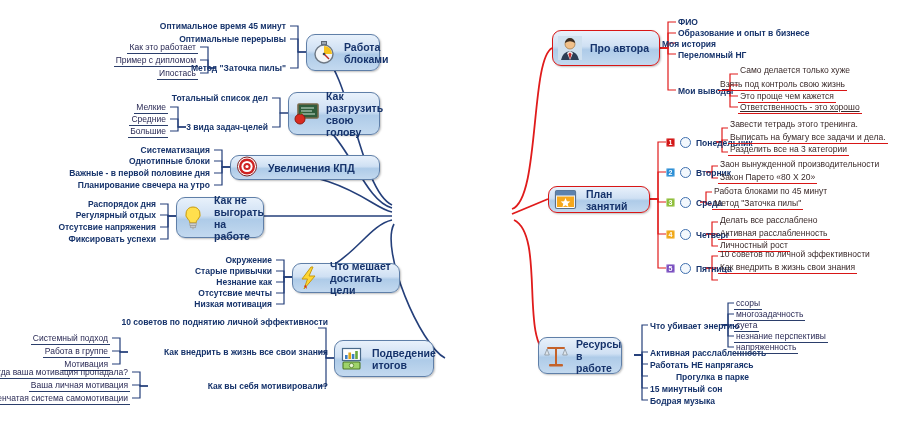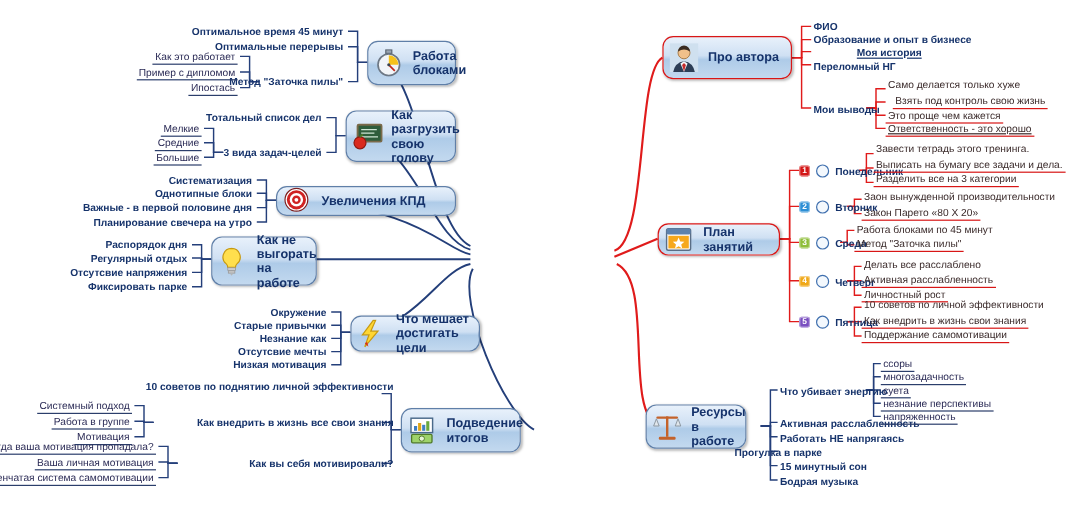--- a/index.html
+++ b/index.html
@@ -324,45 +324,45 @@
   <div class="leaf thin ul r" style="right:732px;top:125px;">Большие</div>
 
   <div class="leaf r" style="right:688px;top:144px;">Систематизация</div>
   <div class="leaf r" style="right:688px;top:155px;">Однотипные блоки</div>
   <div class="leaf r" style="right:688px;top:179px;">Планирование свечера на утро</div>
   <div class="leaf r" style="right:688px;top:167px;">Важные - в первой половине дня</div>
 
   <div class="leaf r" style="right:742px;top:198px;">Распорядок дня</div>
   <div class="leaf r" style="right:742px;top:209px;">Регулярный отдых</div>
   <div class="leaf r" style="right:742px;top:221px;">Отсутсвие напряжения</div>
-  <div class="leaf r" style="right:742px;top:233px;">Фиксировать парке</div>
+  <div class="leaf r" style="right:742px;top:233px;">Фиксировать успехи</div>
 
   <div class="leaf r" style="right:626px;top:254px;">Окружение</div>
   <div class="leaf r" style="right:626px;top:265px;">Старые привычки</div>
   <div class="leaf r" style="right:626px;top:276px;">Незнание как</div>
   <div class="leaf r" style="right:626px;top:287px;">Отсутсвие мечты</div>
   <div class="leaf r" style="right:626px;top:298px;">Низкая мотивация</div>
 
   <div class="leaf r" style="right:570px;top:316px;">10 советов по поднятию личной эффективности</div>
   <div class="leaf r" style="right:570px;top:346px;">Как внедрить в жизнь все свои знания</div>
   <div class="leaf r" style="right:570px;top:380px;">Как вы себя мотивировали?</div>
   <div class="leaf thin ul r" style="right:790px;top:332px;">Системный подход</div>
   <div class="leaf thin ul r" style="right:790px;top:345px;">Работа в группе</div>
   <div class="leaf thin ul r" style="right:790px;top:358px;">Мотивация</div>
   <div class="leaf thin ul r" style="right:770px;top:366px;">Когда ваша мотивация пропадала?</div>
   <div class="leaf thin ul r" style="right:770px;top:379px;">Ваша личная мотивация</div>
   <div class="leaf thin ul r" style="right:770px;top:392px;">2-х ступенчатая система самомотивации</div>
 
   <div class="leaf" style="left:676px;top:16px;">ФИО</div>
   <div class="leaf" style="left:676px;top:27px;">Образование и опыт в бизнесе</div>
-  <div class="leaf" style="left:712px;top:38px;text-decoration:underline;">Моя история</div>
+  <div class="leaf" style="left:660px;top:38px;">Моя история</div>
   <div class="leaf" style="left:676px;top:49px;">Переломный НГ</div>
   <div class="leaf" style="left:676px;top:85px;">Мои выводы</div>
   <div class="leaf thin red" style="left:738px;top:64px;">Само делается только хуже</div>
-  <div class="leaf thin red ulred" style="left:744px;top:78px;text-align:right;">Взять под контроль свою жизнь</div>
+  <div class="leaf thin red ulred" style="left:718px;top:78px;text-align:right;">Взять под контроль свою жизнь</div>
   <div class="leaf thin red ulred" style="left:738px;top:90px;text-align:center;">Это проще чем кажется</div>
   <div class="leaf thin red ulred" style="left:738px;top:101px;text-decoration:underline;">Ответственность - это хорошо</div>
 
   <div class="planrow" style="left:666px;top:137px;">
     <span class="badge" style="background:#d31616;">1</span>
     <span class="circ"></span>
     <span>Понедельник</span>
   </div>
   <div class="planrow" style="left:666px;top:167px;">
     <span class="badge" style="background:#2d8fd5;">2</span>
@@ -394,26 +394,25 @@
 
   <div class="leaf thin red" style="left:712px;top:185px;">Работа блоками по 45 минут</div>
   <div class="leaf thin red ulred" style="left:712px;top:197px;">Метод "Заточка пилы"</div>
 
   <div class="leaf thin red" style="left:718px;top:214px;">Делать все расслаблено</div>
   <div class="leaf thin red ulred" style="left:718px;top:227px;">Активная расслабленность</div>
   <div class="leaf thin red ulred" style="left:718px;top:239px;">Личностный рост</div>
 
   <div class="leaf thin red" style="left:718px;top:248px;">10 советов по личной эффективности</div>
   <div class="leaf thin red ulred" style="left:718px;top:261px;">Как внедрить в жизнь свои знания</div>
-  <div class="leaf thin red ulred" style="left:718px;top:273px;">Поддержание самомотивации</div>
 
   <div class="leaf" style="left:648px;top:320px;">Что убивает энергию</div>
   <div class="leaf" style="left:648px;top:347px;">Активная расслабленность</div>
   <div class="leaf" style="left:648px;top:359px;">Работать НЕ напрягаясь</div>
-  <div class="leaf" style="left:610px;top:371px;">Прогулка в парке</div>
+  <div class="leaf" style="left:674px;top:371px;">Прогулка в парке</div>
   <div class="leaf" style="left:648px;top:383px;">15 минутный сон</div>
   <div class="leaf" style="left:648px;top:395px;">Бодрая музыка</div>
 
   <div class="leaf thin ul" style="left:734px;top:297px;">ссоры</div>
   <div class="leaf thin ul" style="left:734px;top:308px;">многозадачность</div>
   <div class="leaf thin ul" style="left:734px;top:319px;">суета</div>
   <div class="leaf thin ul" style="left:734px;top:330px;">незнание перспективы</div>
   <div class="leaf thin ul" style="left:734px;top:341px;">напряженность</div>
 
 </div>

